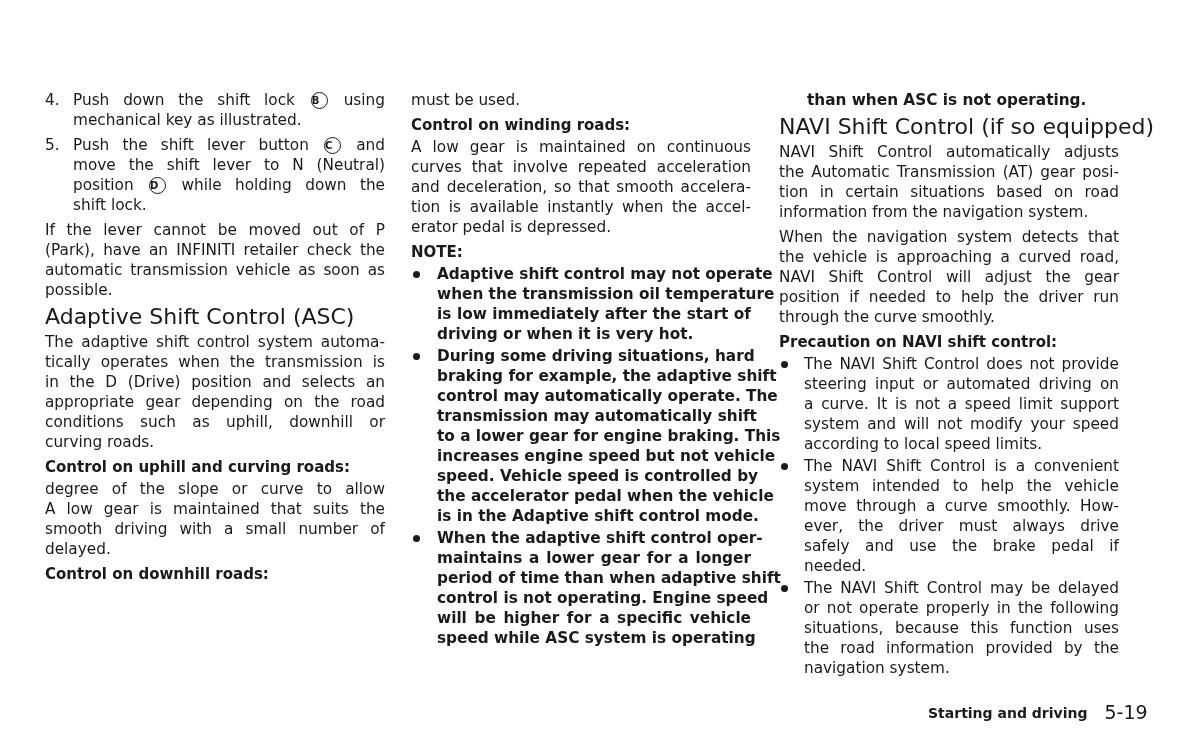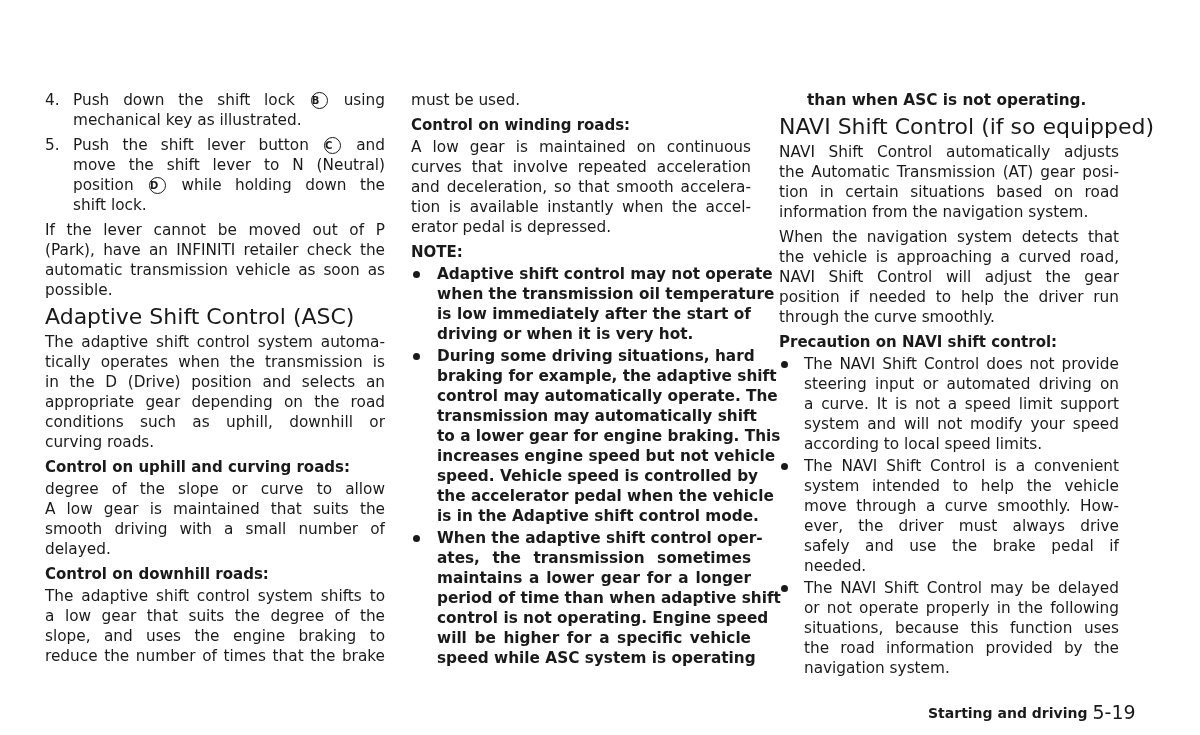--- a/index.html
+++ b/index.html
@@ -30,21 +30,21 @@
   #col2 .bullet { padding-left: 26px; }
   #col3 .bullet { padding-left: 25px; }
 
   .circ { display: inline-block; width: 15px; height: 15px; border: 1.5px solid #1a1a1a;
           border-radius: 50%; font-size: 10px; font-weight: bold; line-height: 15px;
           text-align: center; vertical-align: 1px; margin: 0 2px; }
 
   .indent-bold { padding-left: 28px; font-weight: bold; }
 
   #footer { position: absolute; top: 701px; left: 928px; white-space: nowrap; }
-  #footer .sec { font-weight: bold; font-size: 14px; vertical-align: 1px; }
+  #footer .sec { font-weight: bold; font-size: 14px; margin-right: 12px; vertical-align: 1px; }
   #footer .pg { font-size: 19px; }
 </style>
 </head>
 <body>
 
 <div class="col" id="col1">
 
   <div class="numitem">
     <span class="num">4.</span>
     <span class="line"><span>Push down the shift lock</span> <span class="circ">B</span> <span>using</span></span>
@@ -79,26 +79,20 @@
 
   <div class="sub">Control on uphill and curving roads:</div>
   <div class="para">
     <span class="line">degree of the slope or curve to allow</span>
     <span class="line">A low gear is maintained that suits the</span>
     <span class="line">smooth driving with a small number of</span>
     <span class="line last">delayed.</span>
   </div>
 
   <div class="sub">Control on downhill roads:</div>
-  <div class="para">
-    <span class="line">The adaptive shift control system shifts to</span>
-    <span class="line">a low gear that suits the degree of the</span>
-    <span class="line">slope, and uses the engine braking to</span>
-    <span class="line">reduce the number of times that the brake</span>
-  </div>
 </div>
 
 <div class="col" id="col2">
   <div class="para">
     <span class="line last">must be used.</span>
   </div>
 
   <div class="sub">Control on winding roads:</div>
   <div class="para">
     <span class="line">A low gear is maintained on continuous</span>
@@ -127,21 +121,20 @@
     <span class="line">to a lower gear for engine braking. This</span>
     <span class="line">increases engine speed but not vehicle</span>
     <span class="line">speed. Vehicle speed is controlled by</span>
     <span class="line">the accelerator pedal when the vehicle</span>
     <span class="line last">is in the Adaptive shift control mode.</span>
   </div>
 
   <div class="bullet bold">
     <span class="dot"></span>
     <span class="line">When the adaptive shift control oper-</span>
-    <span class="line">ates, the transmission sometimes</span>
     <span class="line">maintains a lower gear for a longer</span>
     <span class="line">period of time than when adaptive shift</span>
     <span class="line">control is not operating. Engine speed</span>
     <span class="line">will be higher for a specific vehicle</span>
     <span class="line">speed while ASC system is operating</span>
   </div>
 </div>
 
 <div class="col" id="col3">
   <div class="para indent-bold">

